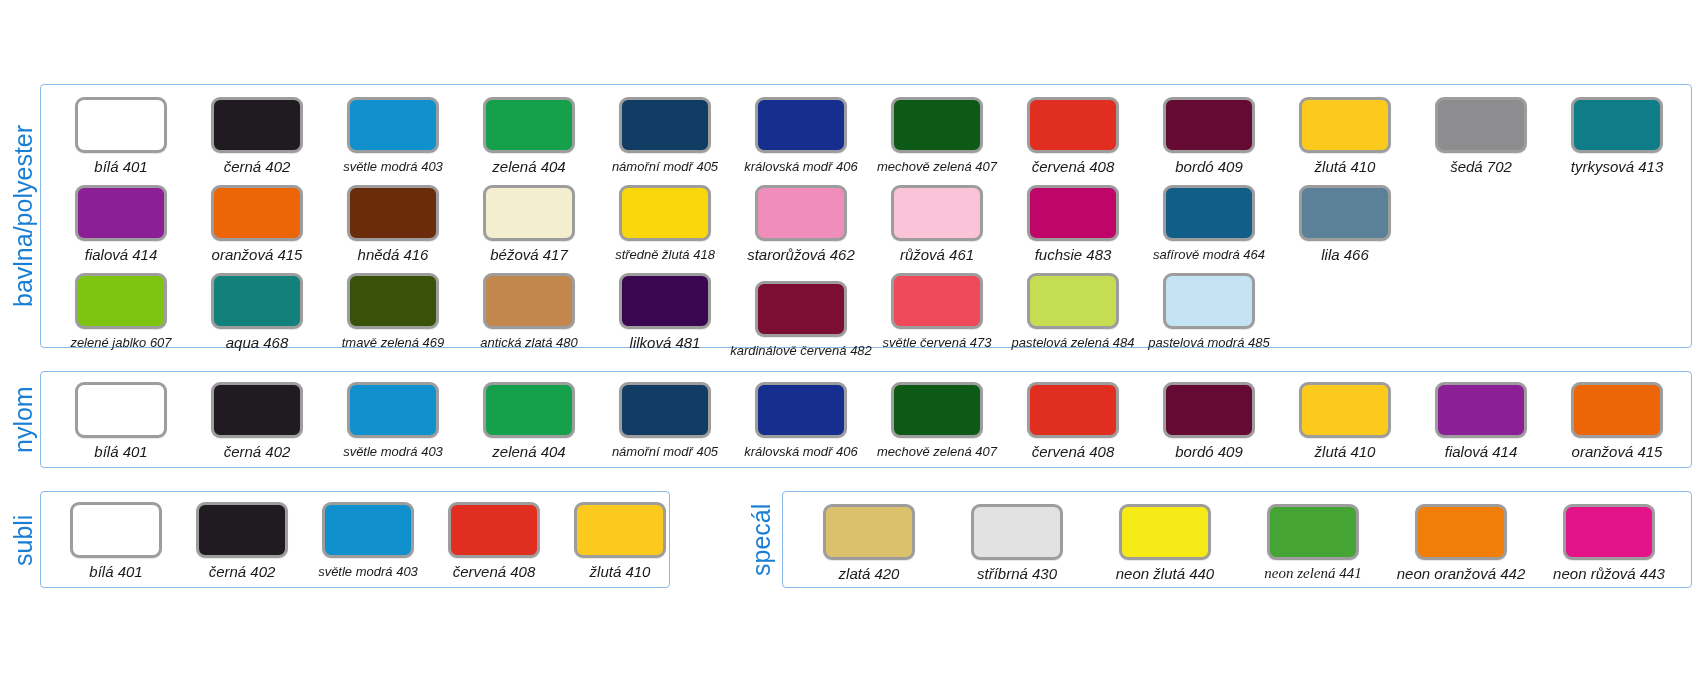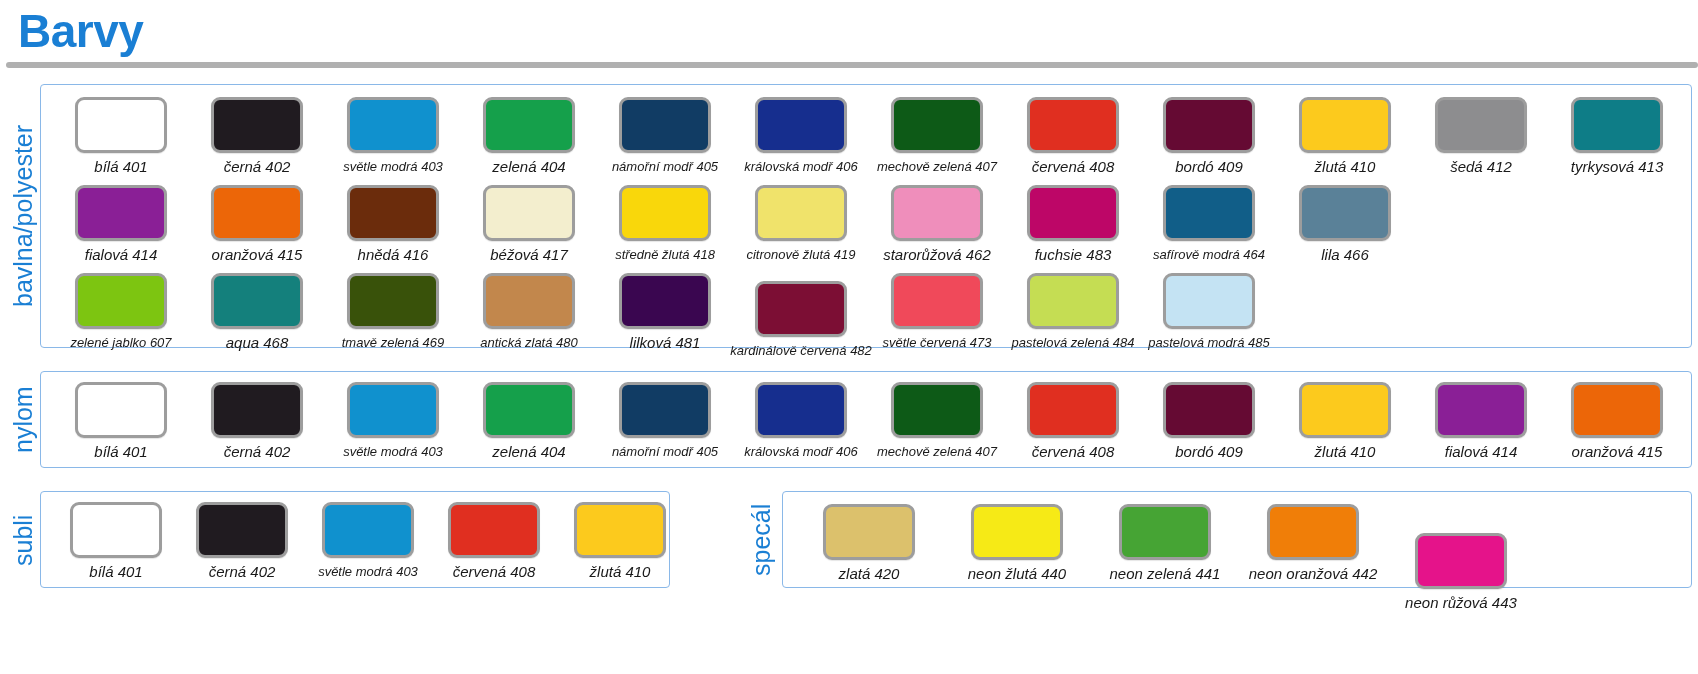--- a/index.html
+++ b/index.html
@@ -88,24 +88,20 @@
     line-height: 17px;
   }
   .chip-label.sm { font-size: 13px; }
   .chip-label.xs { font-size: 13px; text-align: center; }
 </style>
 </head>
 <body>
 
 <div id="page">
 
-  <div class="header">
-    <div class="page-title">Barvy</div>
-    <div class="title-rule"></div>
-  </div>
 
   <div class="section" id="sec-0" style="left:40px; top:84px; width:1652px; height:264px;">
     <div class="section-label" style="left:-32px; top:10px; height:242px; width:28px;">bavlna/polyester</div>
     <div class="row" id="row-0-0" style="left:12px; top:12px;">
         <div class="swatch-cell" style="width: 136px;">
           <div class="chip" style="width: 92px; height: 56px; background: rgb(255, 255, 255);"></div>
           <div class="chip-label">bílá 401</div>
         </div>
         <div class="swatch-cell" style="width: 136px;">
           <div class="chip" style="width: 92px; height: 56px; background: rgb(32, 27, 32);"></div>
@@ -138,21 +134,21 @@
         <div class="swatch-cell" style="width: 136px;">
           <div class="chip" style="width: 92px; height: 56px; background: rgb(101, 10, 51);"></div>
           <div class="chip-label">bordó 409</div>
         </div>
         <div class="swatch-cell" style="width: 136px;">
           <div class="chip" style="width: 92px; height: 56px; background: rgb(252, 202, 29);"></div>
           <div class="chip-label">žlutá 410</div>
         </div>
         <div class="swatch-cell" style="width: 136px;">
           <div class="chip" style="width: 92px; height: 56px; background: rgb(141, 141, 143);"></div>
-          <div class="chip-label">šedá 412</div>
+          <div class="chip-label">šedá 702</div>
         </div>
         <div class="swatch-cell" style="width: 136px;">
           <div class="chip" style="width: 92px; height: 56px; background: rgb(14, 125, 135);"></div>
           <div class="chip-label">tyrkysová 413</div>
         </div>
       </div>
     <div class="row" id="row-0-1" style="left:12px; top:100px;">
         <div class="swatch-cell" style="width: 136px;">
           <div class="chip" style="width: 92px; height: 56px; background: rgb(138, 31, 150);"></div>
           <div class="chip-label">fialová 414</div>
@@ -167,26 +163,26 @@
         </div>
         <div class="swatch-cell" style="width: 136px;">
           <div class="chip" style="width: 92px; height: 56px; background: rgb(243, 238, 206);"></div>
           <div class="chip-label">béžová 417</div>
         </div>
         <div class="swatch-cell" style="width: 136px;">
           <div class="chip" style="width: 92px; height: 56px; background: rgb(249, 215, 11);"></div>
           <div class="chip-label sm">středně žlutá 418</div>
         </div>
         <div class="swatch-cell" style="width: 136px;">
-          <div class="chip" style="width: 92px; height: 56px; background: rgb(240, 227, 107);"></div>
-          <div class="chip-label xs">citronově žlutá 419</div>
-        </div>
-        <div class="swatch-cell" style="width: 136px;">
           <div class="chip" style="width: 92px; height: 56px; background: rgb(239, 142, 187);"></div>
           <div class="chip-label">starorůžová 462</div>
+        </div>
+        <div class="swatch-cell" style="width: 136px;">
+          <div class="chip" style="width: 92px; height: 56px; background: rgb(251, 195, 216);"></div>
+          <div class="chip-label">růžová 461</div>
         </div>
         <div class="swatch-cell" style="width: 136px;">
           <div class="chip" style="width: 92px; height: 56px; background: rgb(189, 6, 103);"></div>
           <div class="chip-label">fuchsie 483</div>
         </div>
         <div class="swatch-cell" style="width: 136px;">
           <div class="chip" style="width: 92px; height: 56px; background: rgb(17, 94, 136);"></div>
           <div class="chip-label xs">safírově modrá 464</div>
         </div>
         <div class="swatch-cell" style="width: 136px;">
@@ -315,31 +311,35 @@
   </div>
 
   <div class="section" id="sec-3" style="left:782px; top:491px; width:910px; height:97px;">
     <div class="section-label" style="left:-36px; top:8px; height:80px; width:32px;">specál</div>
     <div class="row" id="row-3-0" style="left:12px; top:12px;">
         <div class="swatch-cell" style="width: 148px;">
           <div class="chip" style="width: 92px; height: 56px; background: rgb(220, 193, 108);"></div>
           <div class="chip-label">zlatá 420</div>
         </div>
         <div class="swatch-cell" style="width: 148px;">
+          <div class="chip" style="width: 92px; height: 56px; background: rgb(226, 226, 226);"></div>
+          <div class="chip-label">stříbrná 430</div>
+        </div>
+        <div class="swatch-cell" style="width: 148px;">
           <div class="chip" style="width: 92px; height: 56px; background: rgb(246, 234, 22);"></div>
           <div class="chip-label">neon žlutá 440</div>
         </div>
-        <div class="swatch-cell" style="width: 148px;">
+        <div class="swatch-cell" style="width: 148px; font-family: Liberation Serif, serif;">
           <div class="chip" style="width: 92px; height: 56px; background: rgb(70, 164, 52);"></div>
           <div class="chip-label">neon zelená 441</div>
         </div>
         <div class="swatch-cell" style="width: 148px;">
           <div class="chip" style="width: 92px; height: 56px; background: rgb(240, 126, 8);"></div>
           <div class="chip-label">neon oranžová 442</div>
         </div>
-        <div class="swatch-cell" style="width: 148px; margin-top: 29px;">
+        <div class="swatch-cell" style="width: 148px;">
           <div class="chip" style="width: 92px; height: 56px; background: rgb(229, 19, 138);"></div>
           <div class="chip-label">neon růžová 443</div>
         </div>
       </div>
   </div>
 
 </div>
 
 </body></html>

